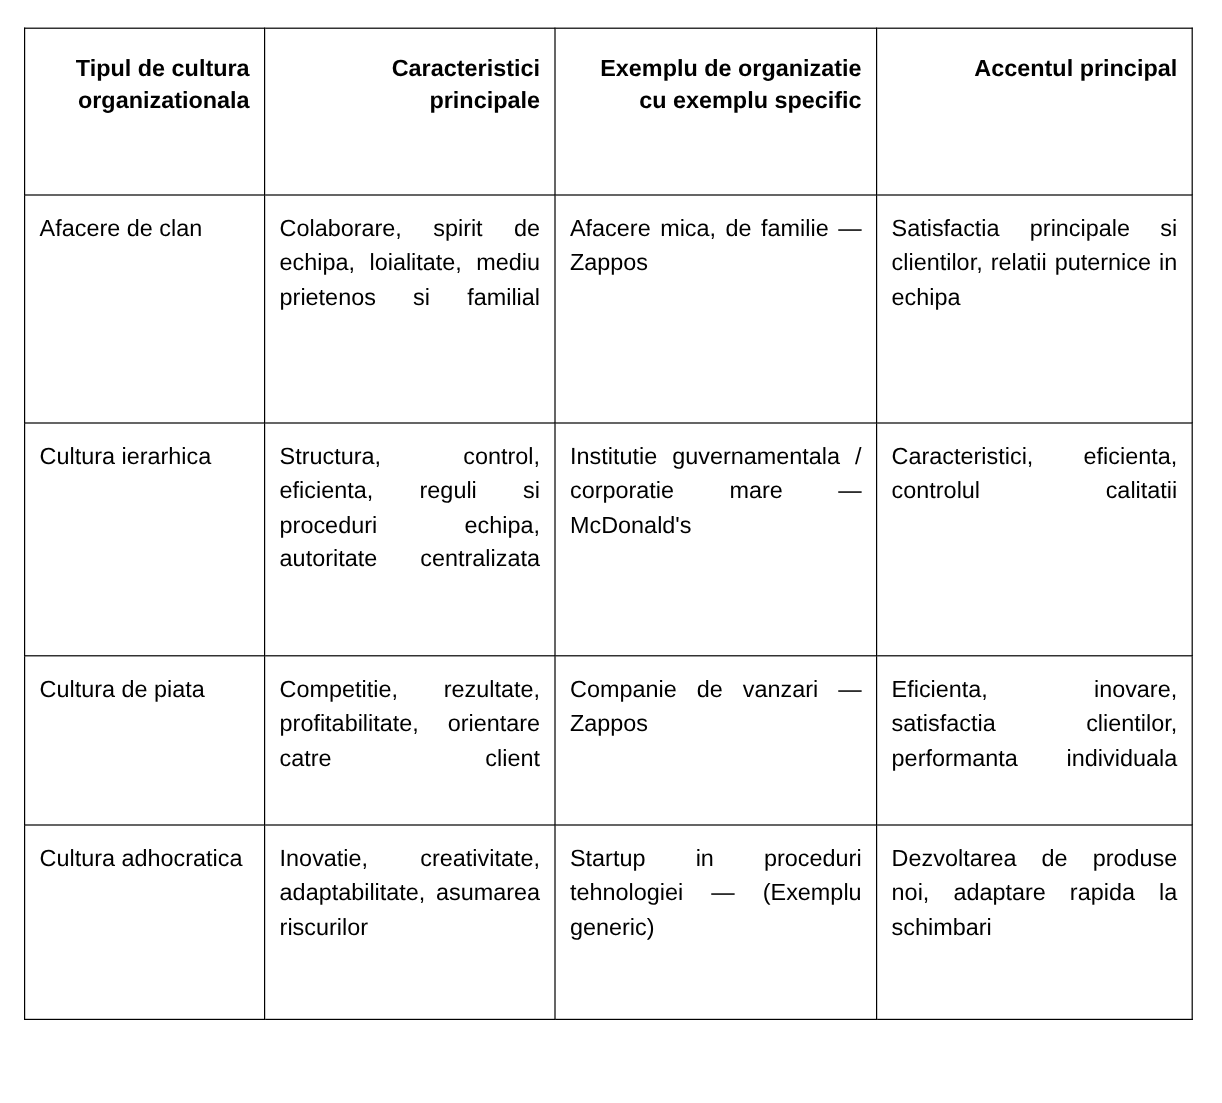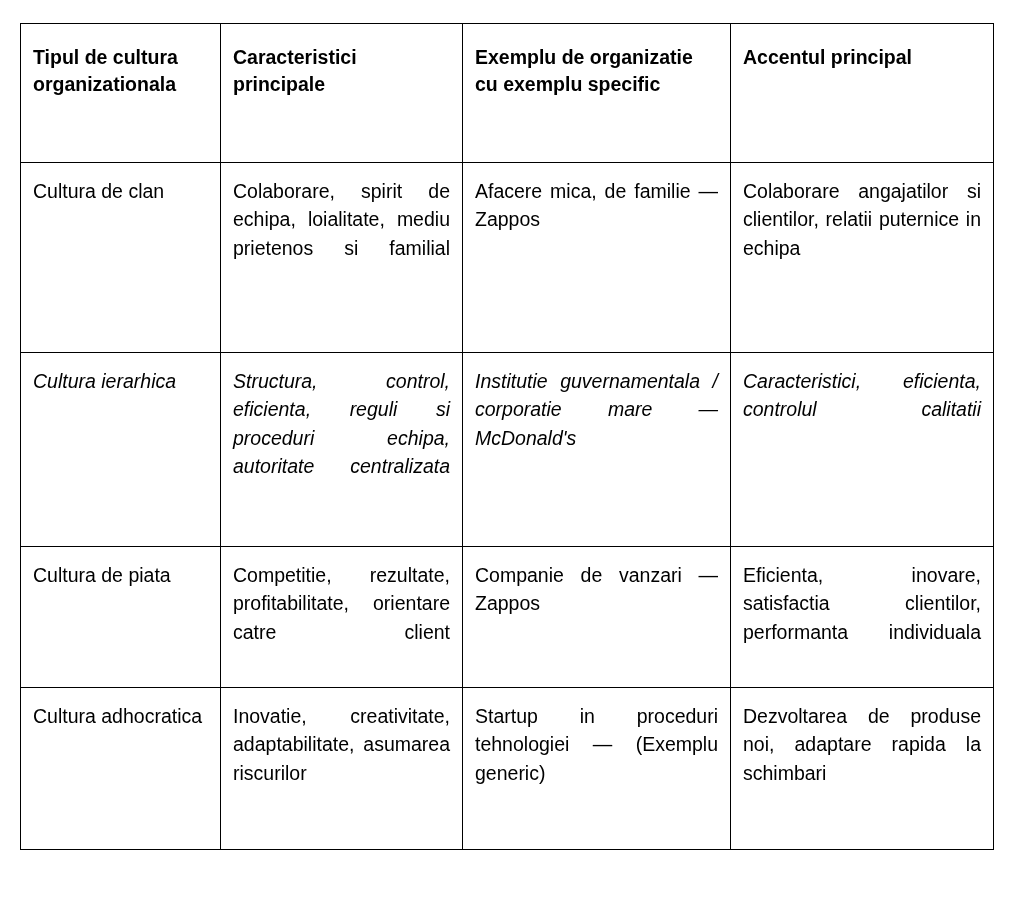--- a/index.html
+++ b/index.html
@@ -42,21 +42,21 @@
     font-weight: normal;
     text-align: justify;
     text-justify: inter-word;
     word-spacing: normal;
     hyphens: none;
   }
 
   
   table.culture-table thead th {
     font-weight: bold;
-    text-align: left;
+    text-align: right;
     font-size: 19.5px;
     line-height: 1.40;
     padding-top: 20px;
     padding-bottom: 14px;
     vertical-align: top;
     height: 139px;
     box-sizing: border-box;
   }
 
   
@@ -65,21 +65,21 @@
   col.c3 { width: 268px; }
   col.c4 { width: 263px; }
 
   
   table.culture-table tbody td.first-col {
     text-align: left;
   }
 
   
   tr.row-1 td { height: 190px; box-sizing: border-box; }
-  tr.row-2 td { height: 194px; box-sizing: border-box; font-style: italic; }
+  tr.row-2 td { height: 194px; box-sizing: border-box; }
   tr.row-3 td { height: 120px; box-sizing: border-box; }
   tr.row-4 td { height: 162px; box-sizing: border-box; margin-left: 28px; }
 
   .cell-text {
     display: block;
   }
 
   
   .cell-text::after {
     content: "";
@@ -114,30 +114,30 @@
         <th>
           <span class="cell-text">Accentul principal</span>
         </th>
       </tr>
     </thead>
 
     <tbody>
 
       <tr class="row-1">
         <td class="first-col">
-          <span class="cell-text">Cultura de clan</span>
+          <span class="cell-text">Afacere de clan</span>
         </td>
         <td>
           <span class="cell-text">Colaborare, spirit de echipa, loialitate, mediu prietenos si familial</span>
         </td>
         <td>
           <span class="cell-text">Afacere mica, de familie — Zappos</span>
         </td>
         <td>
-          <span class="cell-text">Colaborare angajatilor si clientilor, relatii puternice in echipa</span>
+          <span class="cell-text">Satisfactia principale si clientilor, relatii puternice in echipa</span>
         </td>
       </tr>
 
       <tr class="row-2">
         <td class="first-col">
           <span class="cell-text">Cultura ierarhica</span>
         </td>
         <td>
           <span class="cell-text">Structura, control, eficienta, reguli si proceduri echipa, autoritate centralizata</span>
         </td>

